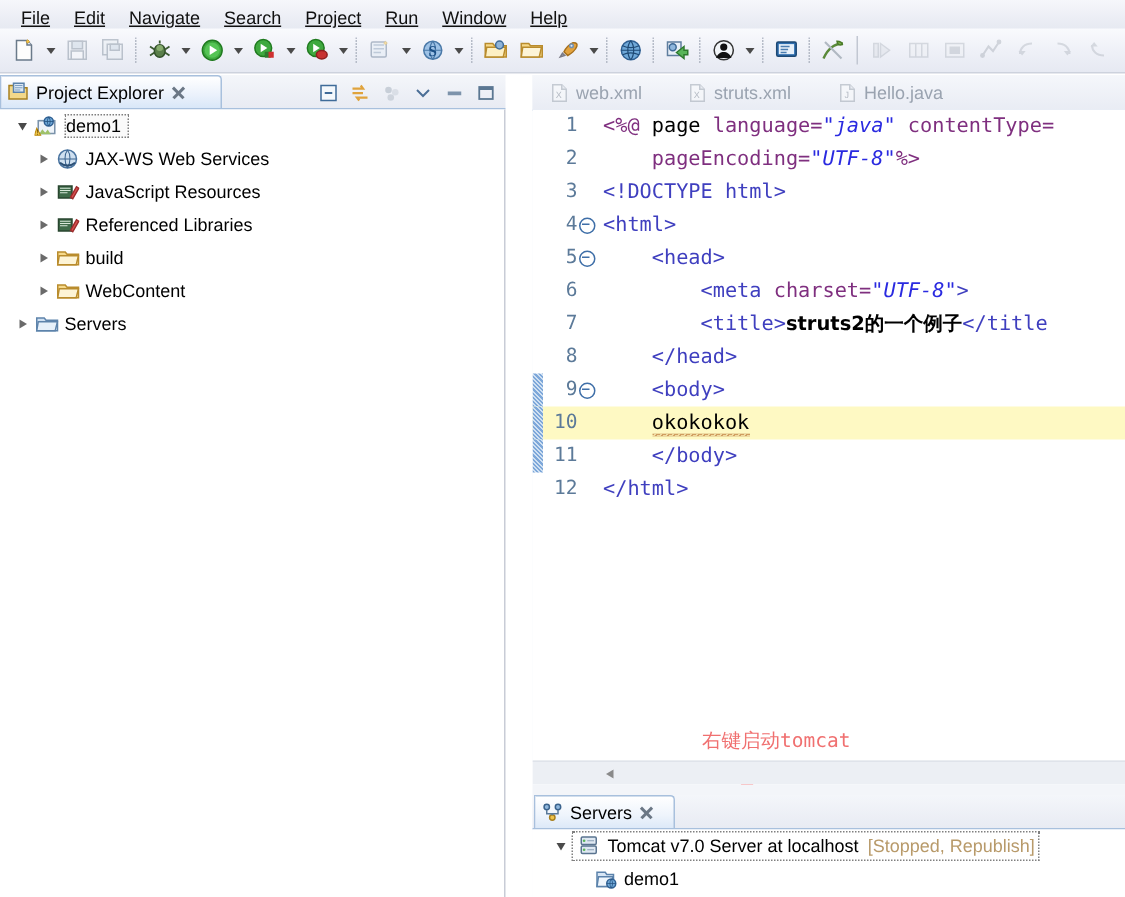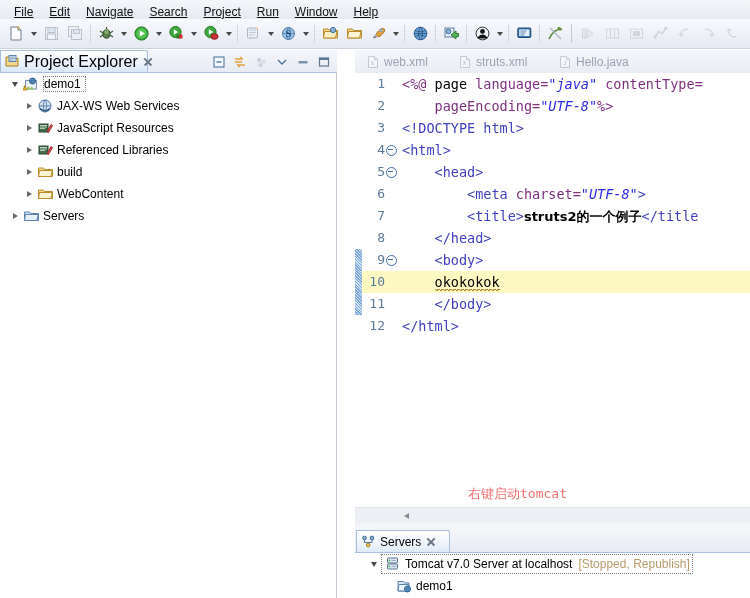--- a/index.html
+++ b/index.html
@@ -46,21 +46,21 @@
     background:linear-gradient(to bottom,#f4f6fa,#e8ebf3);
     border-bottom:1px solid #a8c0dd;
   }
   .pe-tab{
     position:absolute;left:0;top:0;height:22px;display:flex;align-items:center;
     padding:0 6px 0 4px;
     background:linear-gradient(to bottom,#ffffff 0%,#eaf1fb 60%,#d9e7f8 100%);
     border:1px solid #a8c0dd;border-bottom:none;border-top-right-radius:3px;
     box-sizing:border-box;
   }
-  .pe-tab .ttl{font-size:16px;color:#000;margin:0 5px 0 4px;white-space:nowrap;}
+  .pe-tab .ttl{font-size:12px;color:#000;margin:0 5px 0 4px;white-space:nowrap;}
   .pe-toolicons{position:absolute;right:4px;top:2px;display:flex;align-items:center;gap:2px;}
   .pe-ti{width:17px;height:17px;display:flex;align-items:center;justify-content:center;border:1px solid transparent;}
   .pe-body{position:relative;width:337px;height:526px;background:#fff;border-right:1px solid #c8ccd6;box-sizing:border-box;}
   .trow{display:flex;align-items:center;height:22px;font-size:12px;color:#000;white-space:nowrap;cursor:default;}
   .twist{width:14px;height:22px;display:flex;align-items:center;justify-content:center;flex:0 0 14px;}
   .tw-right:after{content:"";border-top:3.5px solid transparent;border-bottom:3.5px solid transparent;
     border-left:5px solid #6a6a6a;display:block;}
   .tw-down:after{content:"";border-left:3.5px solid transparent;border-right:3.5px solid transparent;
     border-top:5px solid #4a4a4a;display:block;}
   .ticon{width:18px;height:18px;flex:0 0 18px;display:flex;align-items:center;justify-content:center;margin-right:3px;}

